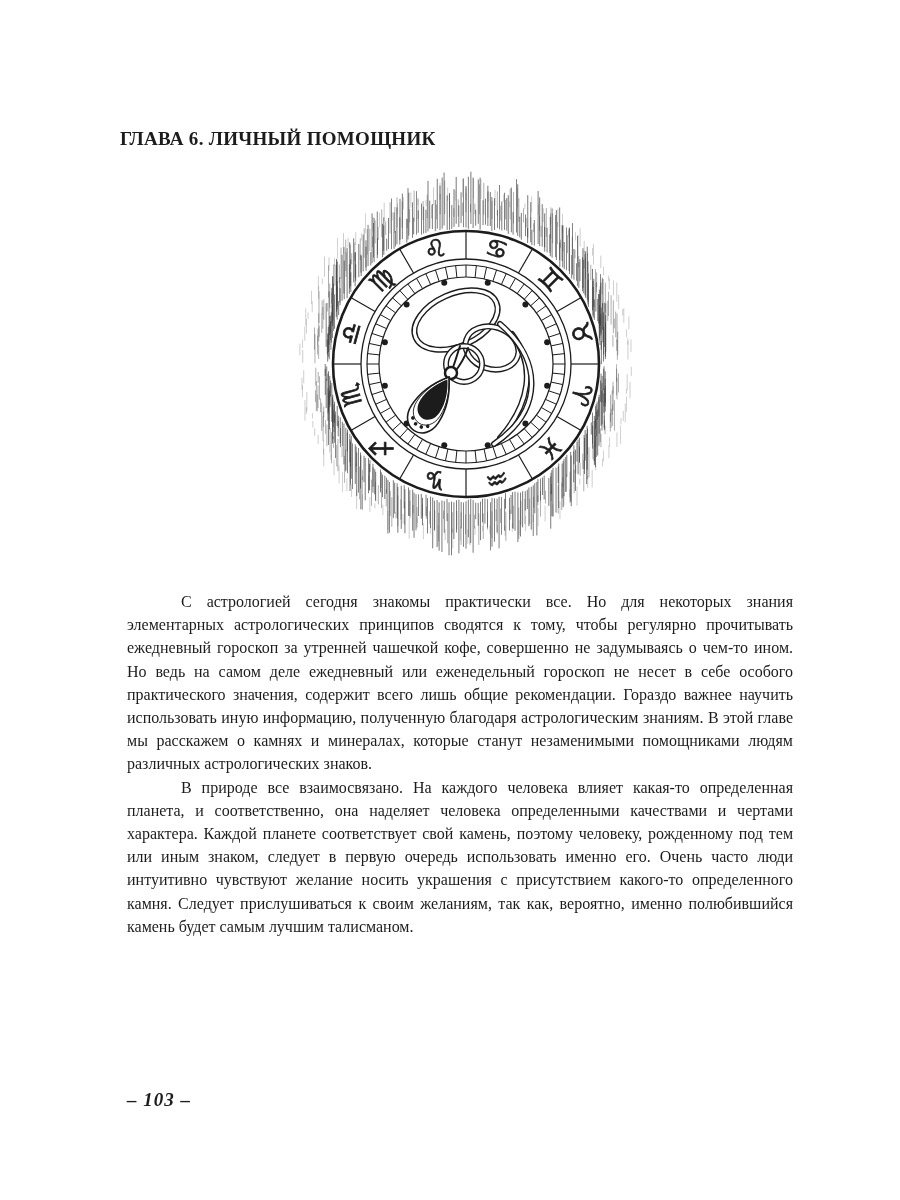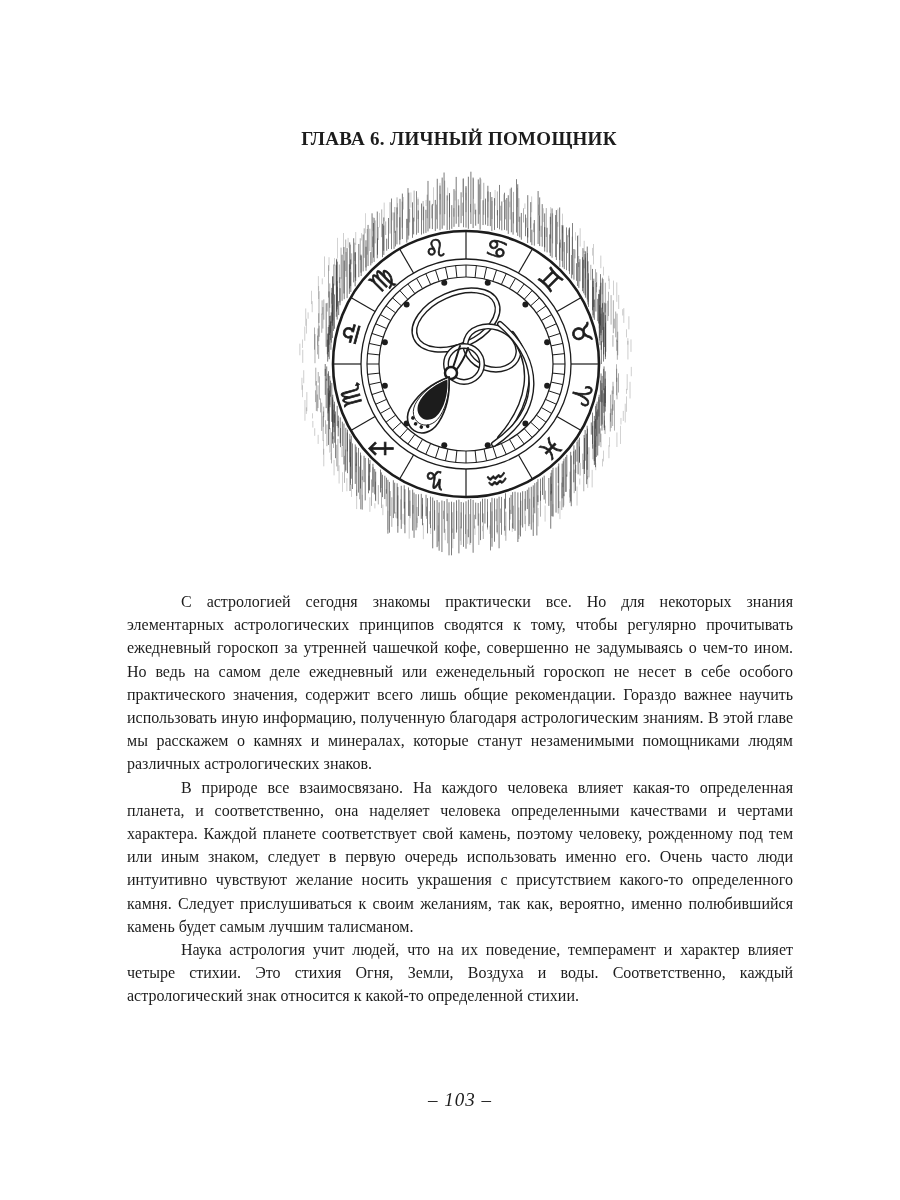--- a/index.html
+++ b/index.html
@@ -1,35 +1,35 @@
 <!DOCTYPE html>
 <html lang="ru"><head>
 <meta charset="utf-8">
 <style>
   html,body{margin:0;padding:0;background:#fff;}
   .page{
     position:relative;width:900px;height:1200px;background:#ffffff;
     font-family:"Liberation Serif",serif;color:#1c1c1c;overflow:hidden;
   }
   .chapter-title{
-    position:absolute;top:128px;left:126px;width:666px;margin:0;
-    text-align:center;font-size:19px;font-weight:bold;letter-spacing:.3px;
+    position:absolute;top:128px;left:120px;width:666px;margin:0;
+    font-size:19px;font-weight:bold;letter-spacing:.3px;
   }
   .illustration{
     position:absolute;top:168px;left:294px;width:344px;height:402px;margin:0;
   }
   .illustration svg{display:block;width:344px;height:402px;}
   .body-text{
     position:absolute;top:590px;left:127px;width:666px;
     font-size:16px;line-height:23.2px;text-align:justify;
   }
   .body-text p{margin:0;text-indent:54px;}
   .page-number{
     position:absolute;top:1089px;left:127px;width:666px;
-    text-align:center;font-style:italic;font-weight:normal;font-size:19px;
+    text-align:left;font-style:italic;font-weight:bold;font-size:19px;
     letter-spacing:1px;
   }
 </style>
 </head>
 <body>
 
 <div class="page">
 
   <h1 class="chapter-title">ГЛАВА 6. ЛИЧНЫЙ ПОМОЩНИК</h1>
 
@@ -880,18 +880,17 @@
             <circle cx="4" cy="57" r="1.8" fill="#1c1c1c"></circle>
             <circle cx="9" cy="53" r="1.8" fill="#1c1c1c"></circle>
           </g>
         </g>
       </svg>
   </figure>
 
   <div class="body-text">
     <p>С астрологией сегодня знакомы практически все. Но для некоторых знания элементарных астрологических принципов сводятся к тому, чтобы регулярно прочитывать ежедневный гороскоп за утренней чашечкой кофе, совершенно не задумываясь о чем-то ином. Но ведь на самом деле ежедневный или еженедельный гороскоп не несет в себе особого практического значения, содержит всего лишь общие рекомендации. Гораздо важнее научить использовать иную информацию, полученную благодаря астрологическим знаниям. В этой главе мы расскажем о камнях и минералах, которые станут незаменимыми помощниками людям различных астрологических знаков.</p>
     <p>В природе все взаимосвязано. На каждого человека влияет какая-то определенная планета, и соответственно, она наделяет человека определенными качествами и чертами характера. Каждой планете соответствует свой камень, поэтому человеку, рожденному под тем или иным знаком, следует в первую очередь использовать именно его. Очень часто люди интуитивно чувствуют желание носить украшения с присутствием какого-то определенного камня. Следует прислушиваться к своим желаниям, так как, вероятно, именно полюбившийся камень будет самым лучшим талисманом.</p>
-    <p>Наука астрология учит людей, что на их поведение, темперамент и характер влияет четыре стихии. Это стихия Огня, Земли, Воздуха и воды. Соответственно, каждый астрологический знак относится к какой-то определенной стихии.</p>
   </div>
 
   <div class="page-number">– 103 –</div>
 
 </div>
 
 </body></html>

